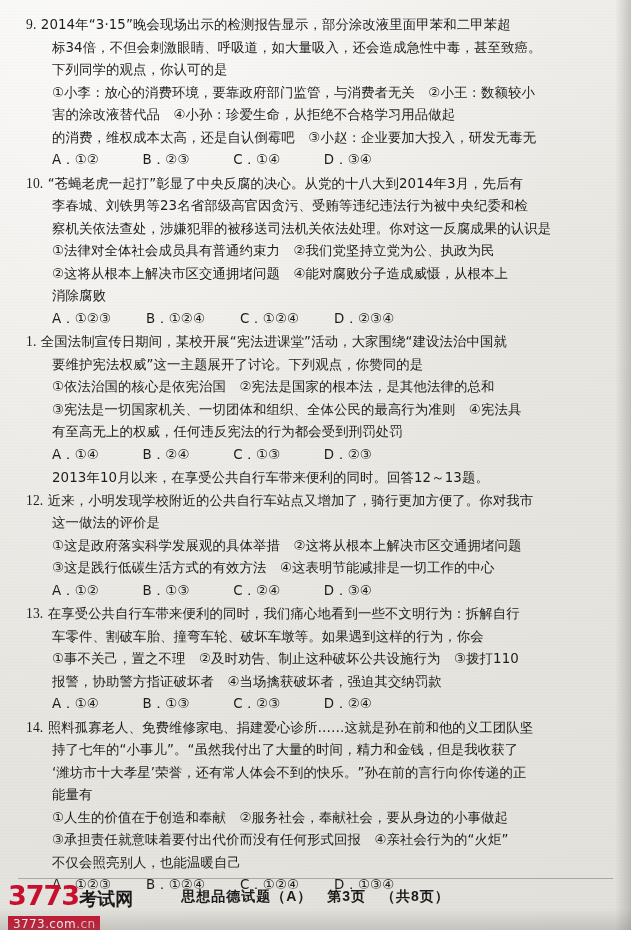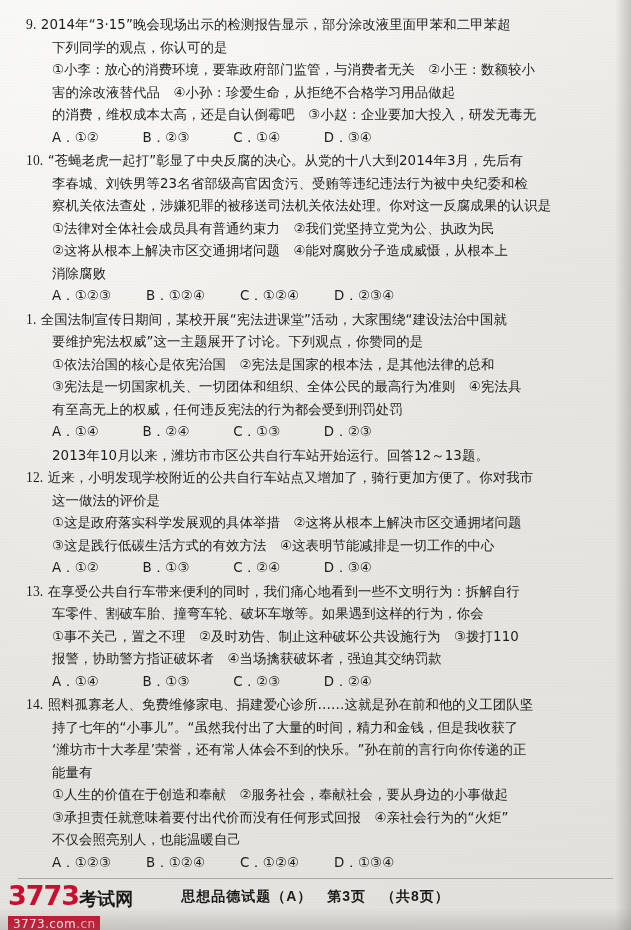--- a/index.html
+++ b/index.html
@@ -141,20 +141,21 @@
 </head>
 <body>
 
 <div id="page">
   <div class="paper-noise"></div>
 
   <div class="content">
 
     <div class="q">
       <span class="line"><span class="num">9.</span> <span>2014年“3·15”晚会现场出示的检测报告显示，部分涂改液里面甲苯和二甲苯超</span></span>
+      <span class="line indent1">标34倍，不但会刺激眼睛、呼吸道，如大量吸入，还会造成急性中毒，甚至致癌。</span>
       <span class="line indent1">下列同学的观点，你认可的是</span>
       <span class="line indent1">①小李：放心的消费环境，要靠政府部门监管，与消费者无关　②小王：数额较小</span>
       <span class="line indent1">害的涂改液替代品　④小孙：珍爱生命，从拒绝不合格学习用品做起</span>
       <span class="line indent1">的消费，维权成本太高，还是自认倒霉吧　③小赵：企业要加大投入，研发无毒无</span>
       <span class="opts-row indent1"><span>A．①②</span>          <span>B．②③</span>          <span>C．①④</span>          <span>D．③④</span></span>
     </div>
 
     <div class="q">
       <span class="line"><span class="num">10.</span> <span>“苍蝇老虎一起打”彰显了中央反腐的决心。从党的十八大到2014年3月，先后有</span></span>
       <span class="line indent1">李春城、刘铁男等23名省部级高官因贪污、受贿等违纪违法行为被中央纪委和检</span>
@@ -167,21 +168,21 @@
 
     <div class="q">
       <span class="line"><span class="num">1.</span> <span>全国法制宣传日期间，某校开展“宪法进课堂”活动，大家围绕“建设法治中国就</span></span>
       <span class="line indent1">要维护宪法权威”这一主题展开了讨论。下列观点，你赞同的是</span>
       <span class="line indent1">①依法治国的核心是依宪治国　②宪法是国家的根本法，是其他法律的总和</span>
       <span class="line indent1">③宪法是一切国家机关、一切团体和组织、全体公民的最高行为准则　④宪法具</span>
       <span class="line indent1">有至高无上的权威，任何违反宪法的行为都会受到刑罚处罚</span>
       <span class="opts-row indent1"><span>A．①④</span>          <span>B．②④</span>          <span>C．①③</span>          <span>D．②③</span></span>
     </div>
 
-    <span class="note">2013年10月以来，潍坊市市区公共自行车站开始运行。回答12～13题。</span>
+    <span class="note">2013年10月以来，在享受公共自行车带来便利的同时。回答12～13题。</span>
 
     <div class="q">
       <span class="line"><span class="num">12.</span> <span>近来，小明发现学校附近的公共自行车站点又增加了，骑行更加方便了。你对我市</span></span>
       <span class="line indent1">这一做法的评价是</span>
       <span class="line indent1">①这是政府落实科学发展观的具体举措　②这将从根本上解决市区交通拥堵问题</span>
       <span class="line indent1">③这是践行低碳生活方式的有效方法　④这表明节能减排是一切工作的中心</span>
       <span class="opts-row indent1"><span>A．①②</span>          <span>B．①③</span>          <span>C．②④</span>          <span>D．③④</span></span>
     </div>
 
     <div class="q">

